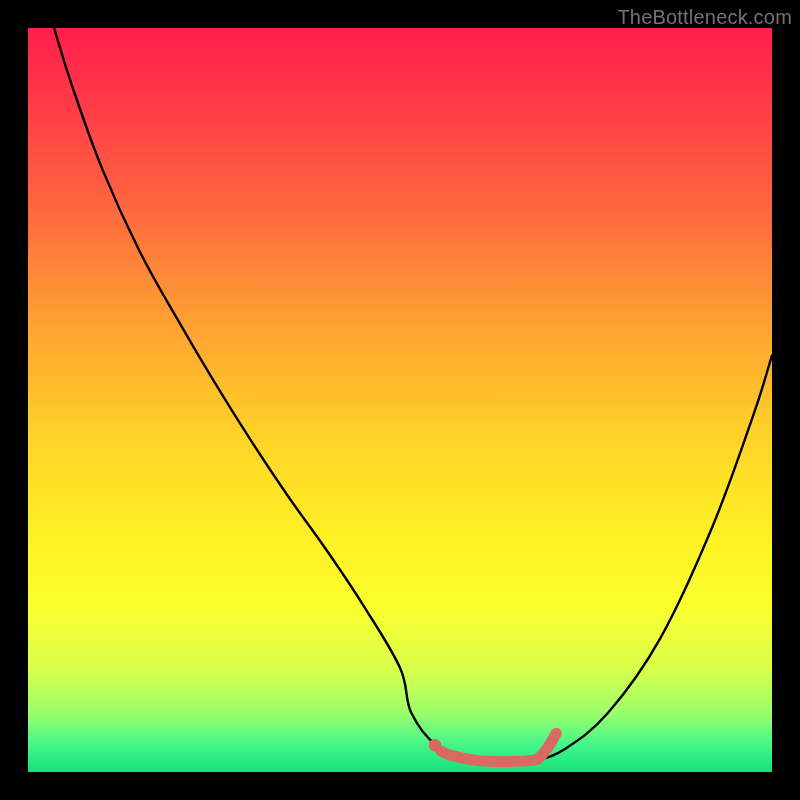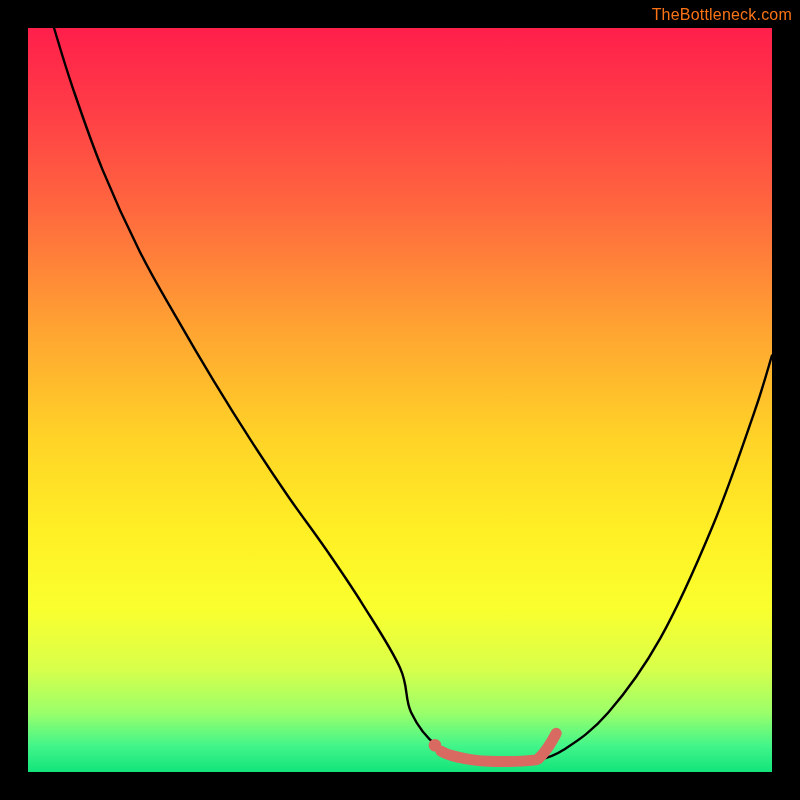--- a/index.html
+++ b/index.html
@@ -12,22 +12,22 @@
   }
   .container {
     position: relative;
     width: 800px;
     height: 800px;
   }
   .watermark {
     position: absolute;
     top: 6px;
     right: 8px;
-    color: #f97316;
-    font-size: 16px;
+    color: #737373;
+    font-size: 20px;
     letter-spacing: 0.2px;
     z-index: 10;
   }
   svg.plot {
     position: absolute;
     left: 0;
     top: 0;
   }
 </style>
 </head>

